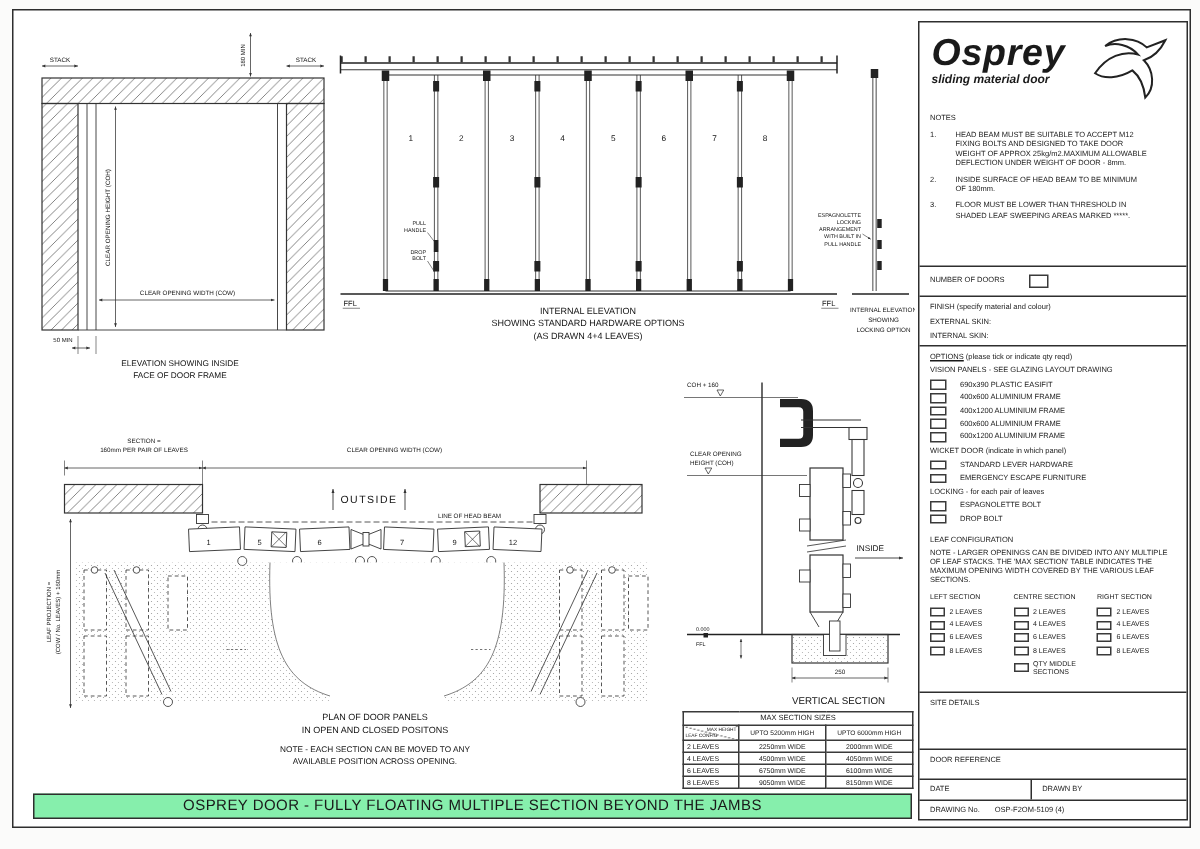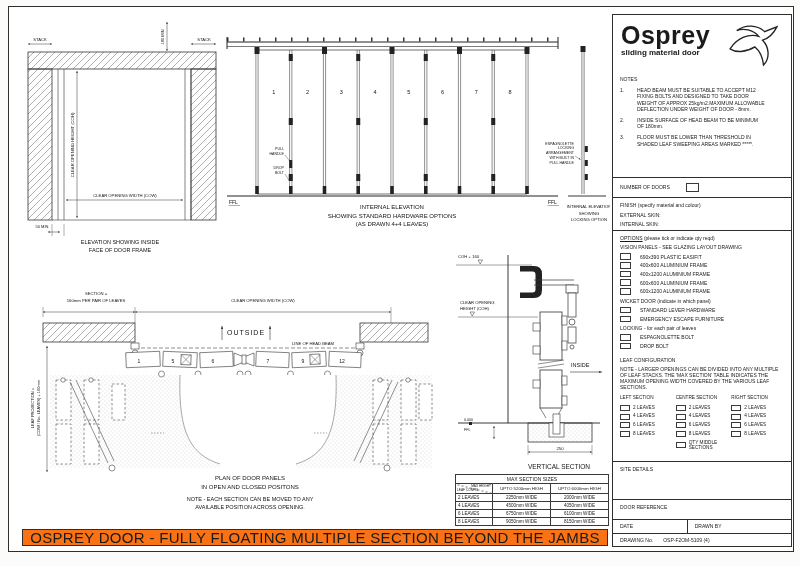--- a/index.html
+++ b/index.html
@@ -13,21 +13,21 @@
   .t5  { font-size:5px; }
   .t55 { font-size:5.5px; }
   .t6  { font-size:6px; }
   .t65 { font-size:6.5px; }
   .t7  { font-size:7px; letter-spacing:1px; }
   #drawing { position:absolute; left:8px; top:8px; }
 
   
   #sidebar { position:absolute; left:612px; top:14px; width:180px; height:533px; border:1px solid #2e2e2e; background:#fff; display:flex; flex-direction:column; font-size:5px; line-height:6.2px; }
   .sb-sec { border-bottom:1px solid #2e2e2e; padding:4px 7px; }
-  .logo-box { height:57px; position:relative; padding:7px 8px; }
+  .logo-box { height:57px; position:relative; padding:7px 8px;font-style:italic; }
   .logo-name { font-size:25px; font-weight:bold; letter-spacing:.5px; line-height:26px; }
   .logo-tag { font-size:8px; font-weight:bold; margin-top:2px; }
   .bird { position:absolute; right:10px; top:8px; }
   .notes-box { height:106px; }
   .note-item { display:flex; gap:9px; margin-top:5px; }
   .note-num { width:8px; flex:none; }
   .note-text { width:128px; }
   .doors-box { height:20px; display:flex; align-items:center; gap:16px; }
   .finish-box { height:33px; }
   .finish-box div { margin-bottom:3.5px; }
@@ -43,21 +43,21 @@
   .lc-row .cb { width:10px; height:6px; }
   .qty-label { width:34px; line-height:5.4px; font-size:4.7px; }
   .site-box { height:38px; }
   .ref-box { height:20px; }
   .date-row { height:14px; display:flex; border-bottom:1px solid #2e2e2e; }
   .date-cell { width:42%; border-right:1px solid #2e2e2e; padding:3px 7px; }
   .drawn-cell { flex:1; padding:3px 7px; }
   .dno-row { height:12px; display:flex; gap:10px; padding:3px 7px; align-items:flex-start; }
 
   
-  #title-block { position:absolute; left:22px; top:529px; width:586px; height:17px; border:1px solid #2e2e2e; background:#f97316; text-align:center; font-size:15px; line-height:15px; letter-spacing:.3px; }
+  #title-block { position:absolute; left:22px; top:529px; width:586px; height:17px; border:1px solid #2e2e2e; background:#86efac; text-align:center; font-size:10px; line-height:15px; letter-spacing:.3px; }
 
   
   #max-table { position:absolute; left:455px; top:474px; border-collapse:collapse; background:#fff; }
   #max-table td { border:1px solid #3a3a3a; font-size:4.6px; padding:0 2px; height:8px; white-space:nowrap; }
   #max-table .title-cell { text-align:center; height:9px; font-size:5px; }
   #max-table .head-cell { text-align:center; font-size:4.4px; height:10px; }
   .col-leaves { width:37px; }
   .col-w { width:58px; text-align:center; }
   td.c { text-align:center; }
   .corner { position:relative; width:37px; background:linear-gradient(to top right, transparent 48.5%, #555 49.5%, #555 50.5%, transparent 51.5%); }

